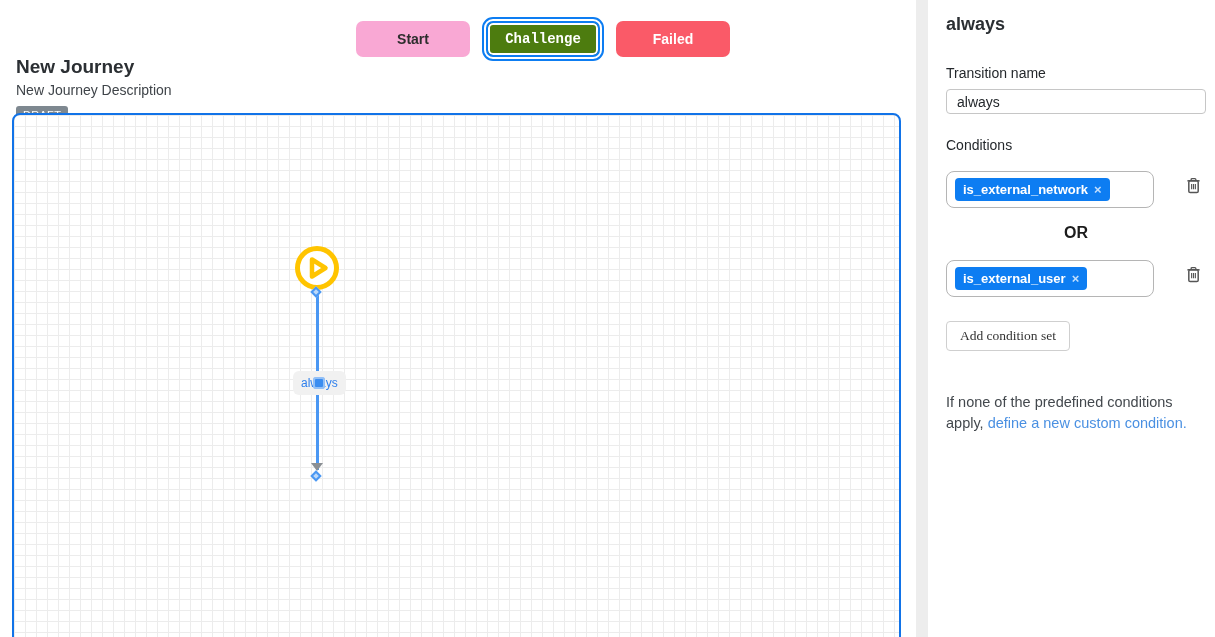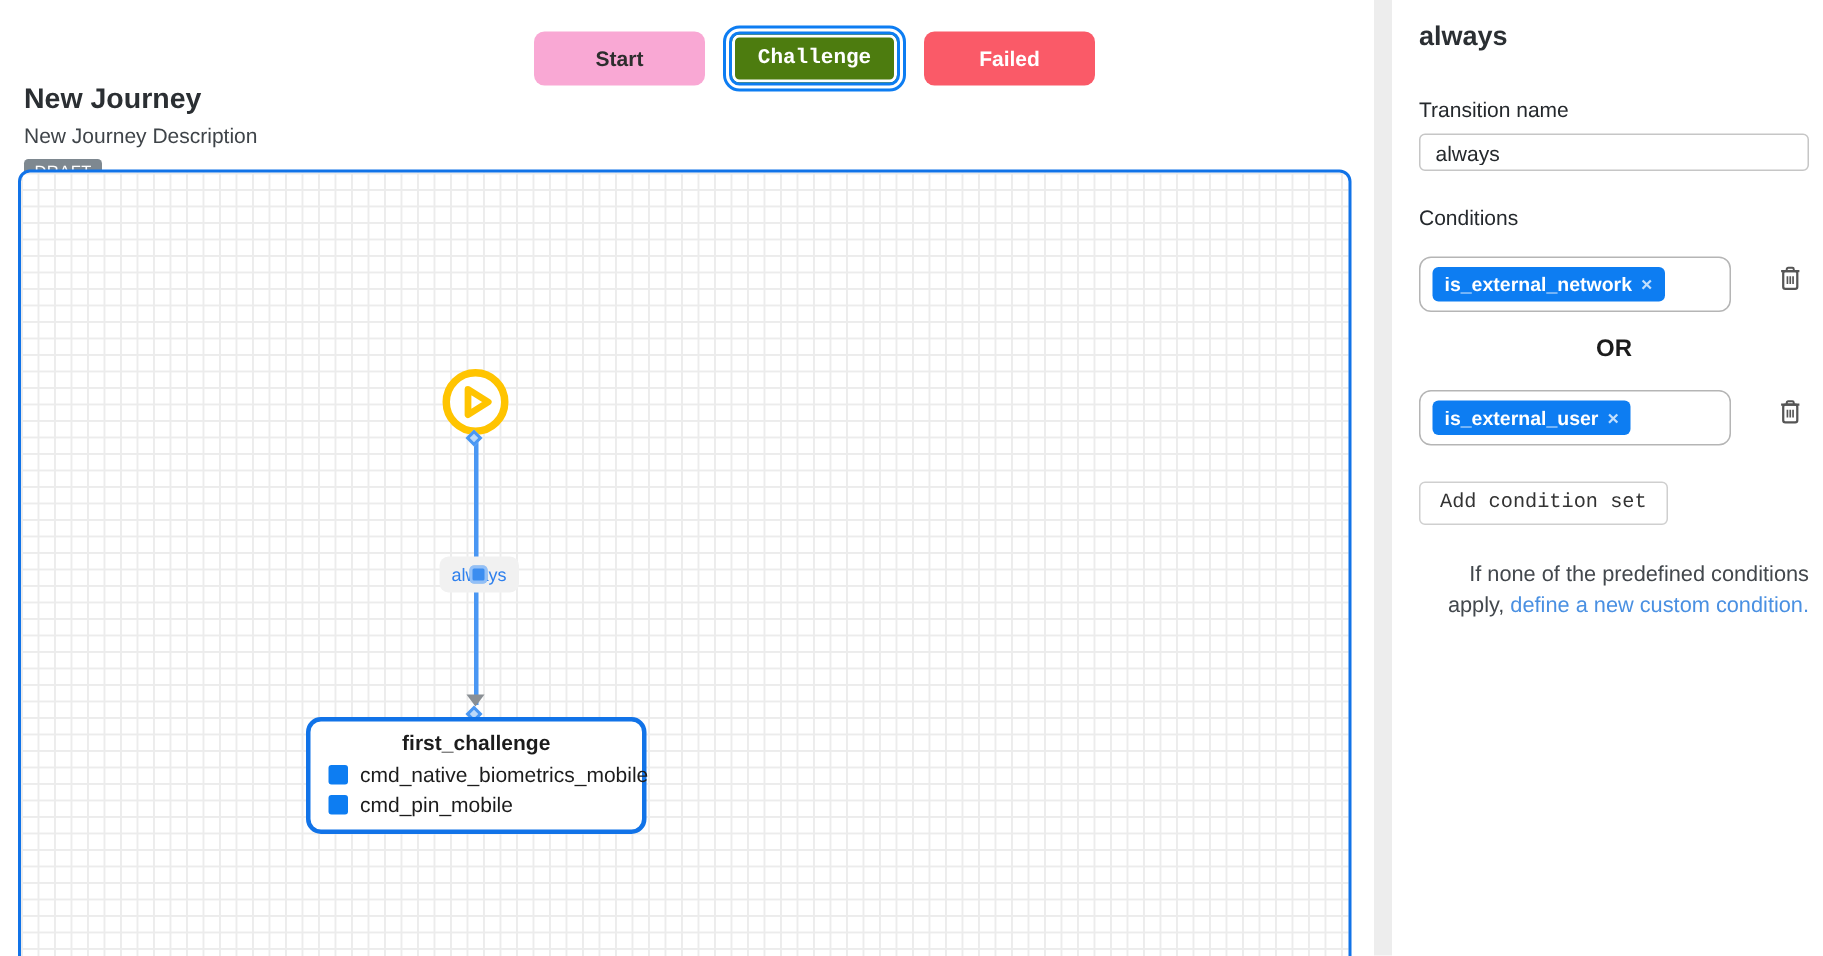--- a/index.html
+++ b/index.html
@@ -66,22 +66,22 @@
   .cond-row { position: relative; margin-top: 18px; }
   .cond-box { width: 208px; height: 37px; border: 1px solid #b5b5b5; border-radius: 8px;
     display: flex; align-items: center; padding: 16px 8px; background: #fff; }
   .chip { background: #0D7DF2; color: #fff; border-radius: 4px; font-size: 13px; font-weight: 600;
     padding: 4px 8px; display: inline-flex; align-items: center; gap: 6px; cursor: default; }
   .chip-close { color: rgba(255,255,255,0.75); font-size: 13px; cursor: pointer; }
   .trash-btn { position: absolute; right: 3px; top: 4px; background: none; border: none;
     cursor: pointer; padding: 2px; }
   .or-label { text-align: center; font-size: 16px; font-weight: 700; color: #1c1c1c; margin-top: 16px; }
   .add-btn { margin-top: 24px; background: #fff; border: 1px solid #cfcfcf; border-radius: 4px;
-    font-family: Liberation Mono, monospace; font-size: 13.5px; color: #333; padding: 6px 13px; cursor: pointer; }
-  .panel-footer { margin-top: 23px; font-size: 14.5px; color: #43484d; line-height: 1.45; text-align: right; }
+    font-family: Liberation Serif, serif; font-size: 13.5px; color: #333; padding: 6px 13px; cursor: pointer; }
+  .panel-footer { margin-top: 41px; font-size: 14.5px; color: #43484d; line-height: 1.45; }
   .panel-footer a { color: #4A90E2; text-decoration: none; cursor: pointer; }
 </style>
 </head>
 <body>
 
 <div class="header-left">
   <div class="page-title">New Journey</div>
   <div class="page-subtitle">New Journey Description</div>
   <span class="badge">DRAFT</span>
 </div>
@@ -103,31 +103,20 @@
   <div class="edge-line"></div>
   <div class="diamond diamond-source"></div>
   <div class="arrowhead"></div>
   <div class="diamond diamond-target"></div>
 
   <div class="edge-label">
     <span>always</span>
     <span class="edge-cond-icon"></span>
   </div>
 
-  <div class="flow-node">
-    <div class="flow-node-title">first_challenge</div>
-    <div class="cmd-row">
-      <span class="cmd-icon"></span>
-      <span class="cmd-label">cmd_native_biometrics_mobile</span>
-    </div>
-    <div class="cmd-row">
-      <span class="cmd-icon"></span>
-      <span class="cmd-label">cmd_pin_mobile</span>
-    </div>
-  </div>
 </div>
 
 <div class="divider"></div>
 
 <aside class="panel">
   <div class="panel-heading">always</div>
 
   <div class="field-label">Transition name</div>
   <input class="text-input" type="text" value="always" style="">
 

